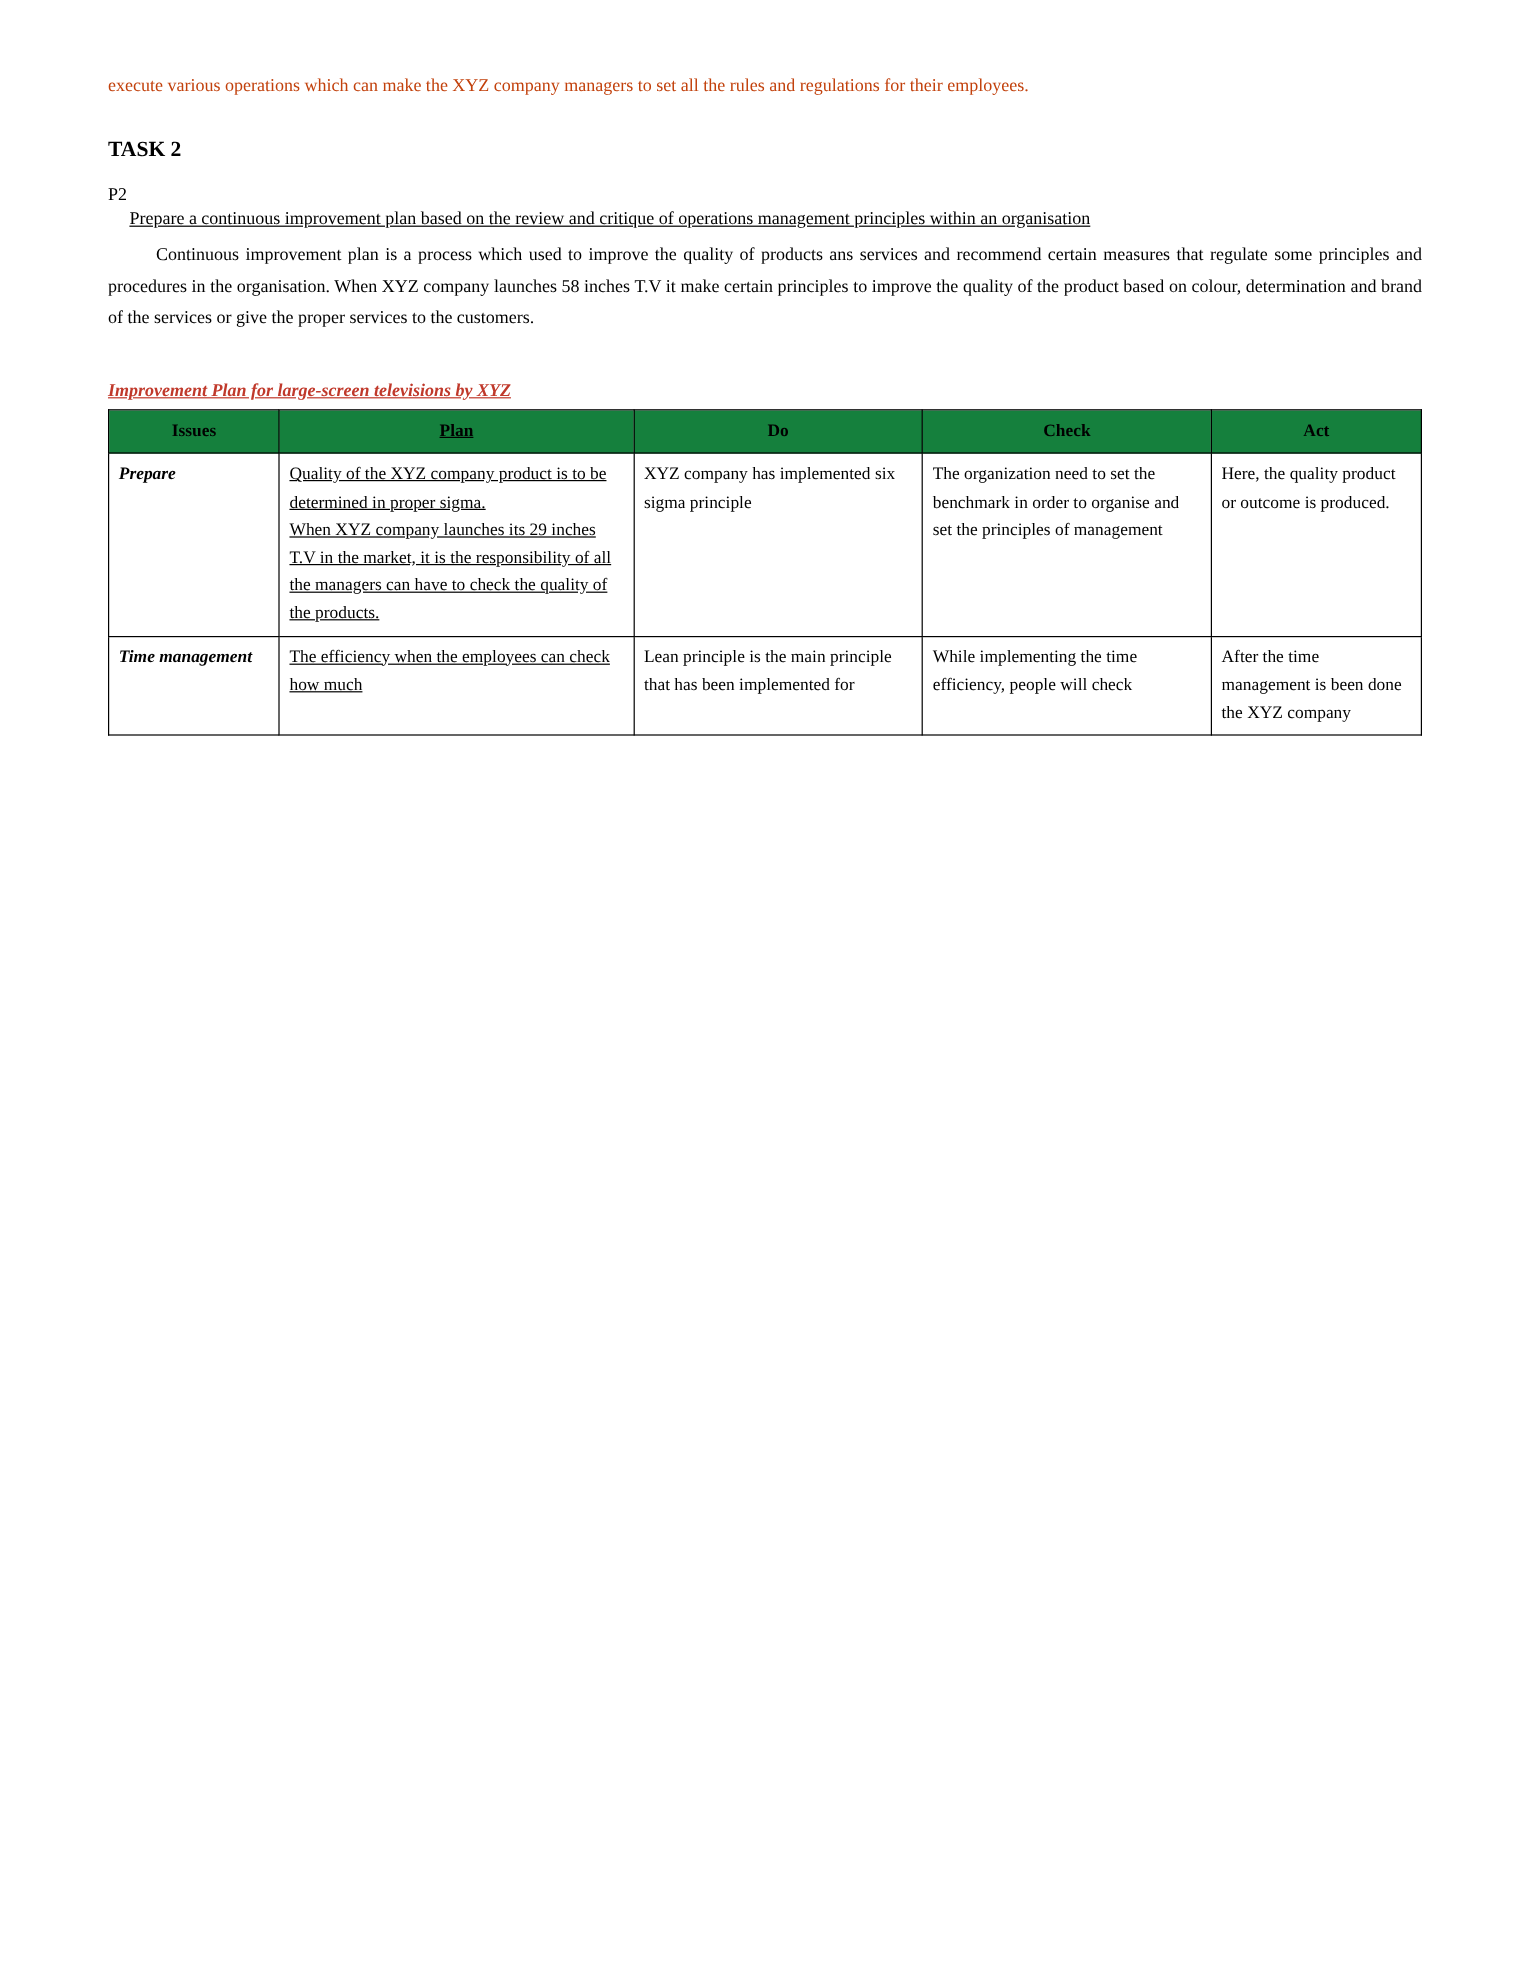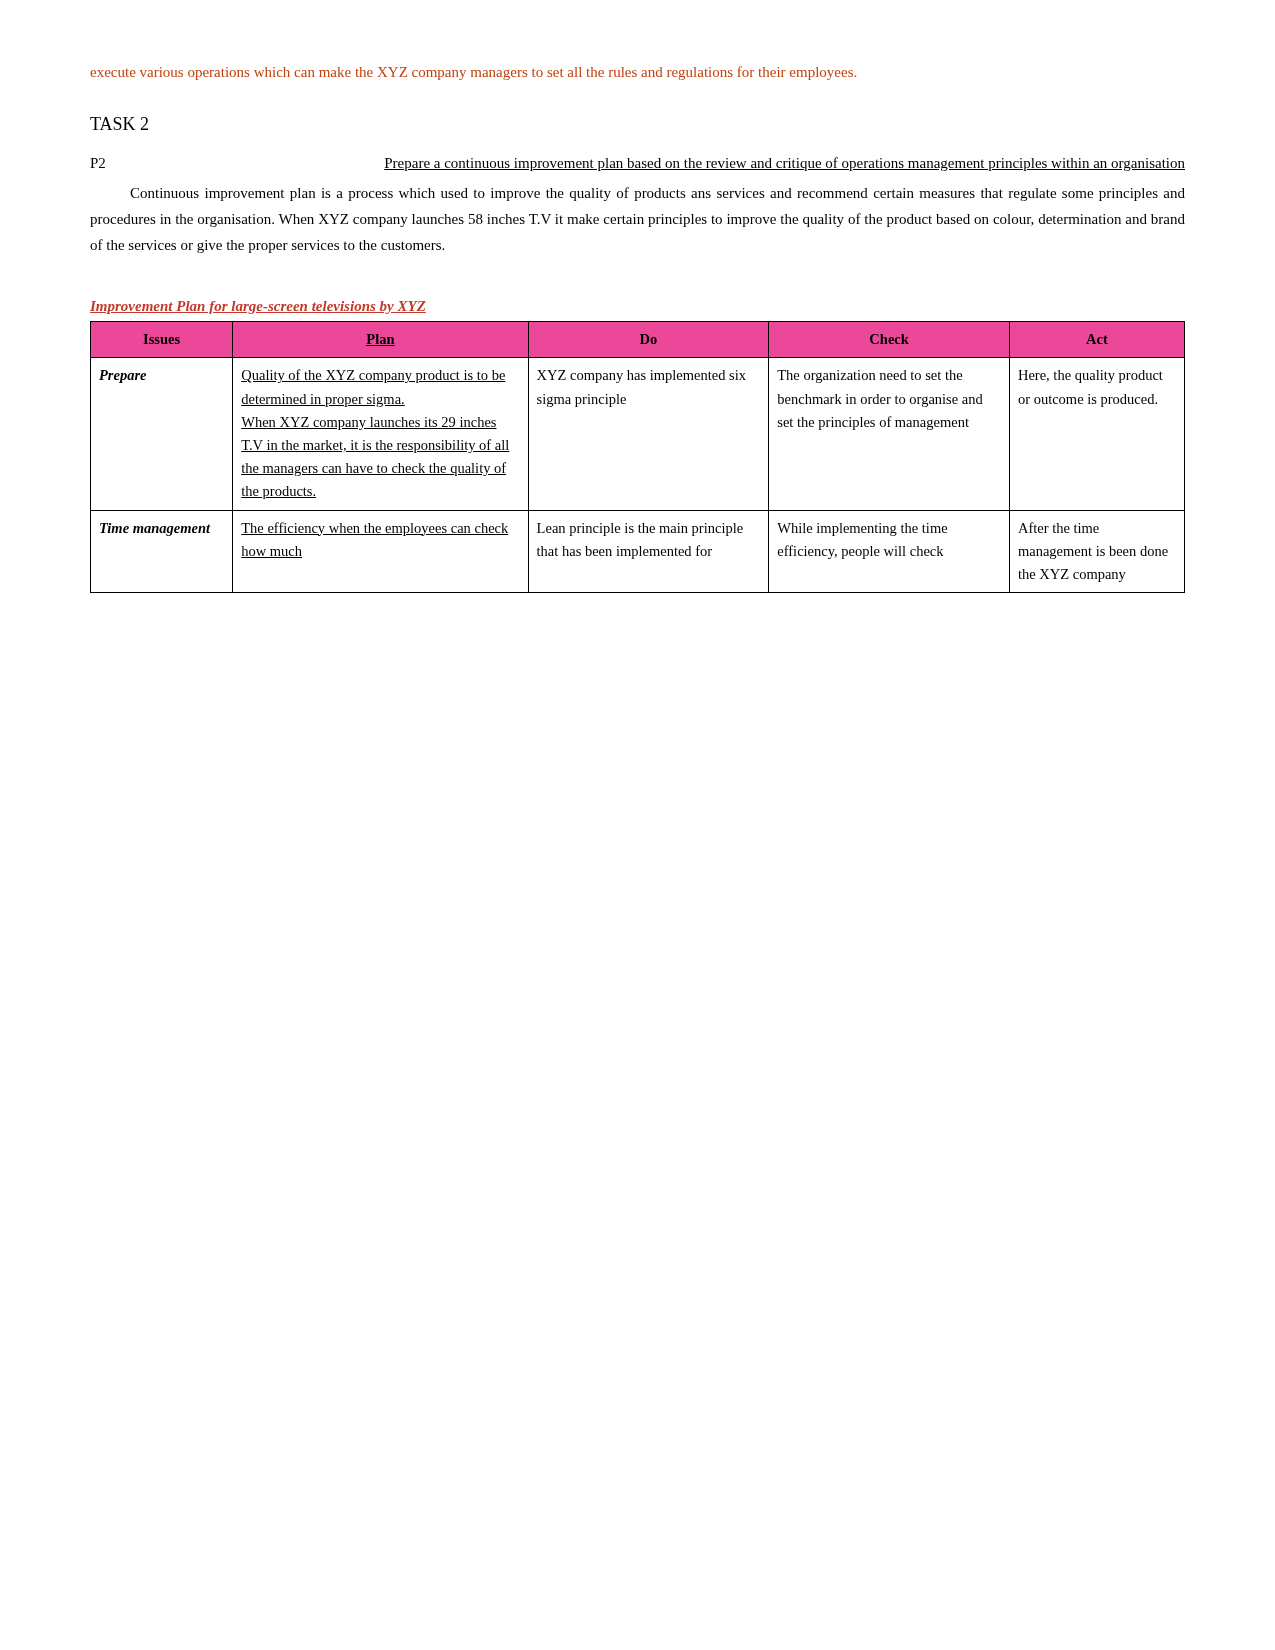--- a/index.html
+++ b/index.html
@@ -17,36 +17,37 @@
       padding: 60px 90px 60px 90px;
     }
     .intro-paragraph {
       color: #c2410c;
       line-height: 1.7;
       margin-bottom: 28px;
       text-align: justify;
     }
     .task-heading {
       font-size: 18px;
-      font-weight: normal;
+      font-weight: bold;
       margin-bottom: 20px;
     }
     .p2-label {
       display: flex;
       gap: 2px;
       margin-bottom: 8px;
     }
     .p2-number {
       font-size: 15px;
     }
     .p2-title {
       text-decoration: underline;
-      text-align: right;
+      text-align: left;
       font-size: 15px;
       flex: 1;
+      margin-top: 20px;
     }
     .body-text {
       text-align: justify;
       line-height: 1.75;
       margin-bottom: 18px;
       text-indent: 40px;
     }
     .table-title {
       color: #c0392b;
       text-decoration: underline;
@@ -63,21 +64,21 @@
     }
     th, td {
       border: 1px solid #000;
       padding: 6px 8px;
       vertical-align: top;
       font-size: 14.5px;
       line-height: 1.6;
     }
     th {
       font-weight: bold;
-      background: #ec4899;
+      background: #15803d;
     }
     .col-issues { width: 13%; }
     .col-plan { width: 27%; text-decoration: underline; }
     .col-do { width: 22%; }
     .col-check { width: 22%; }
     .col-act { width: 16%; }
     .bold-italic { font-weight: bold; font-style: italic; }
 
     .cell-red { color: #000000; }
     .cell-normal { color: #000; }

